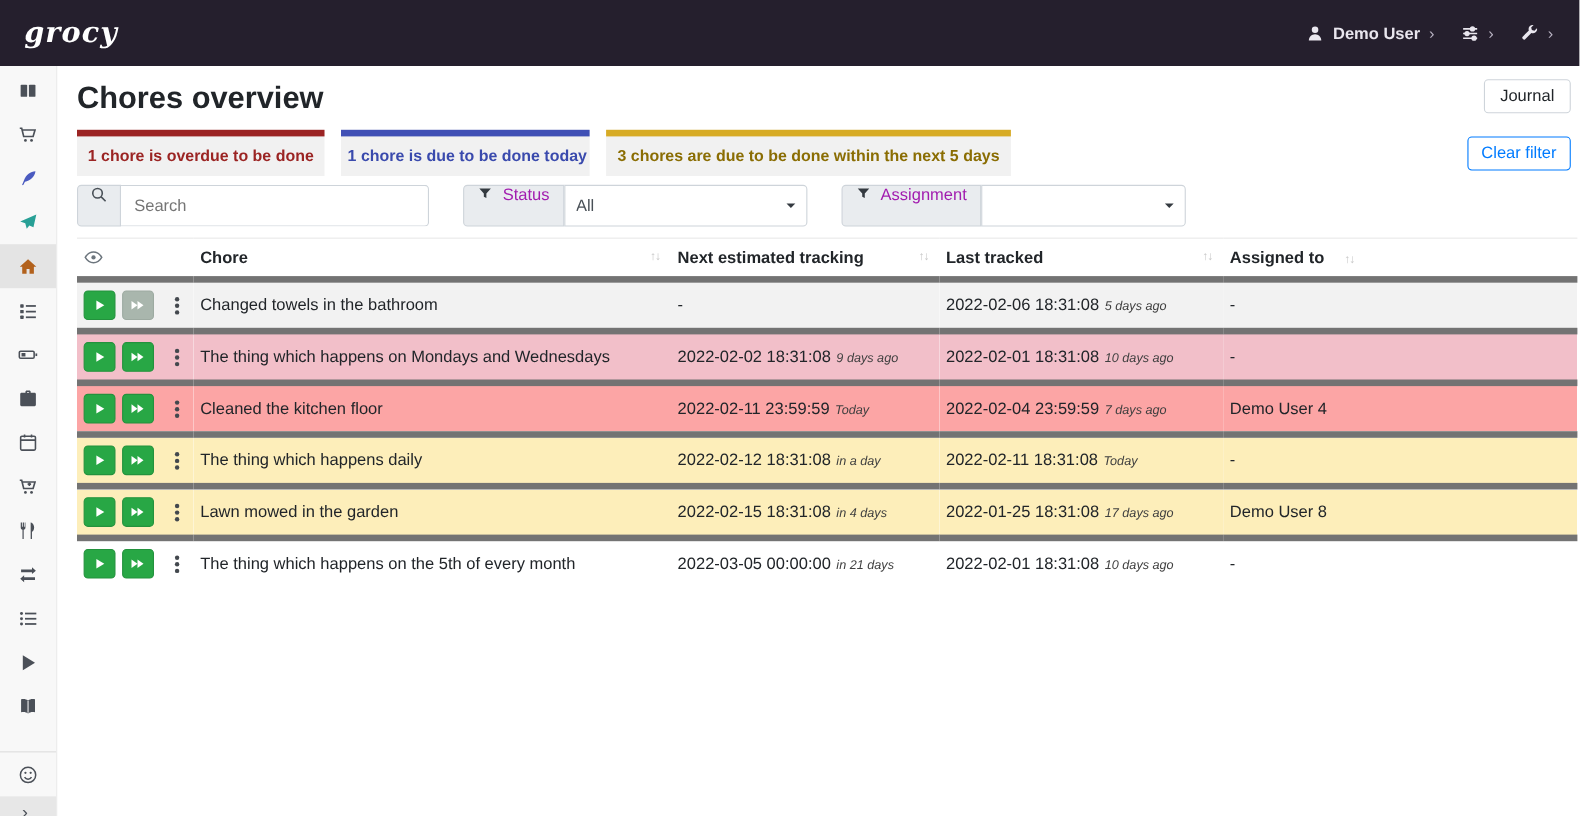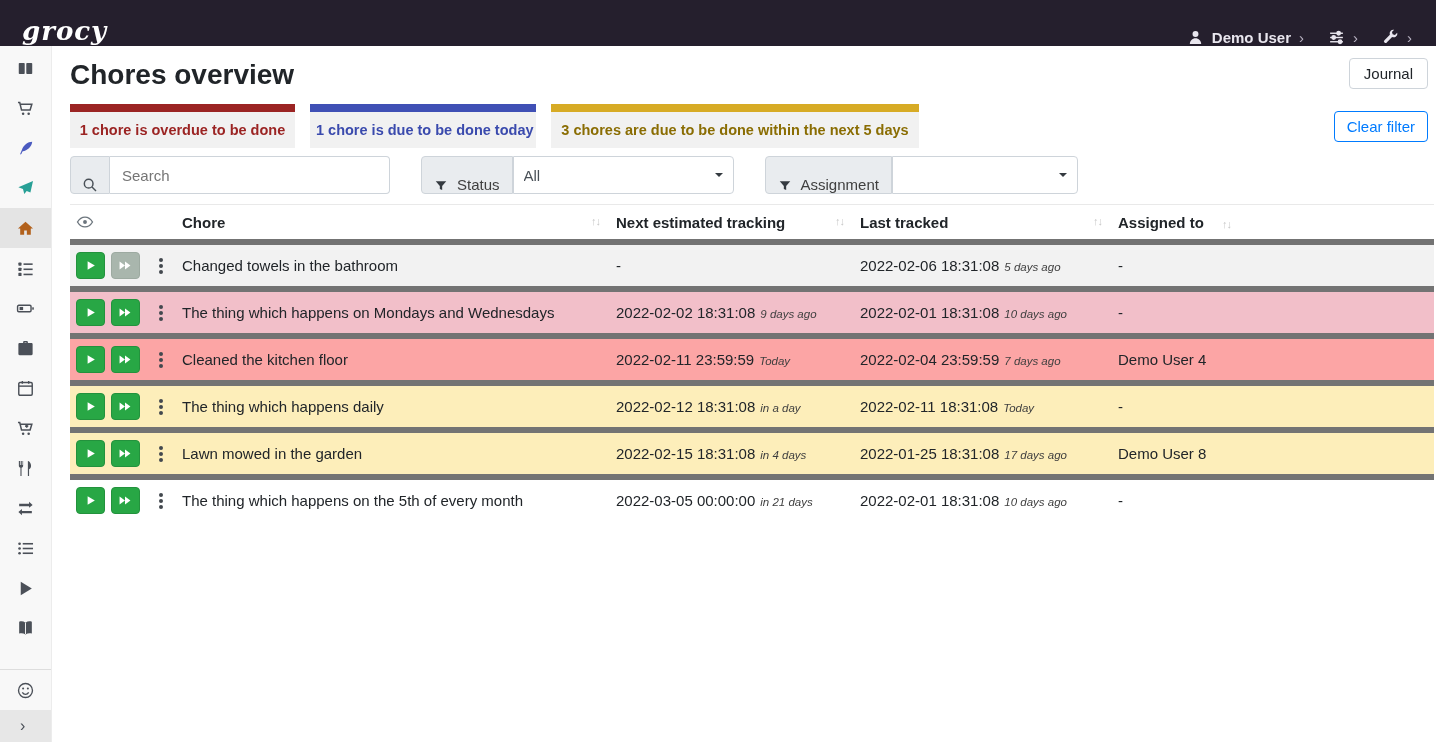--- a/index.html
+++ b/index.html
@@ -5,21 +5,21 @@
   * { box-sizing: border-box; }
   html,body { margin:0; padding:0; }
   body {
     width:1436px; height:742px; overflow:hidden;
     font-family:"Liberation Sans", sans-serif;
     background:#fff; color:#212529;
   }
 
   
   .navbar {
-    height:46px; background:#251f2d; display:flex; align-items:flex-end;
+    height:60px; background:#251f2d; display:flex; align-items:center;
     padding:0 24px 0 22px;
   }
   .brand {
     color:#fff; font-family:"DejaVu Serif", serif; font-style:italic;
     font-weight:bold; font-size:26px; letter-spacing:1px; cursor:pointer;
   }
   .nav-right { margin-left:auto; display:flex; align-items:center; gap:24px; }
   .nav-item {
     display:flex; align-items:center; gap:8px; color:#e9e6ee;
     font-size:15px; font-weight:bold; cursor:pointer;
@@ -56,41 +56,41 @@
   h1.page-title { margin:0; font-size:28px; font-weight:600; line-height:34px; color:#212529; }
   .btn-journal {
     margin-right:6px; background:#fff; border:1px solid #ced4da; border-radius:4px;
     color:#212529; font-size:15px; padding:6px 14px; cursor:pointer;
     font-family:inherit;
   }
 
   
   .cards-row { display:flex; align-items:center; gap:15px; margin-top:12px; }
   .summary-card {
-    border-top:8px solid #0c4a6e; background:#f1f1f1; text-align:center;
+    border-top:6px solid #0c4a6e; background:#f1f1f1; text-align:center;
     font-size:14.5px; font-weight:bold; padding:10px 6px; cursor:pointer;
     white-space:nowrap; overflow:hidden;
   }
   .summary-card.c0 { width:225px; }
   .summary-card.c1 { width:226px; }
   .summary-card.c2 { width:368px; }
   .summary-card.c3 { width:201px; }
   .btn-clear-filter {
     margin-left:auto; margin-right:6px; background:#fff; border:1px solid #007bff;
     color:#007bff; border-radius:4px; font-size:15px; padding:6px 12px;
     cursor:pointer; font-family:inherit; white-space:nowrap;
   }
 
   
   .filter-row { display:flex; align-items:center; gap:31px; margin-top:8px; }
   .igroup { display:flex; height:38px; }
   .iprepend {
     background:#e9ecef; border:1px solid #ced4da; border-radius:4px 0 0 4px;
-    display:flex; align-items:flex-end; gap:9px; padding:0 12px;
-    color:#404040; font-size:15px; white-space:nowrap;
+    display:flex; align-items:flex-start; gap:9px; padding:0 12px;
+    color:#a21caf; font-size:15px; white-space:nowrap;
   }
   .iprepend svg { display:block; }
   .search-group { width:320px; }
   .search-group .iprepend { width:40px; justify-content:center; padding:0; }
   .search-input {
     flex:1; border:1px solid #ced4da; border-left:0; border-radius:0 4px 4px 0;
     padding:0 12px; font-size:15px; color:#495057; outline:none; font-family:inherit;
   }
   .select-wrap { position:relative; display:inline-block; }
   .select-wrap::after {

